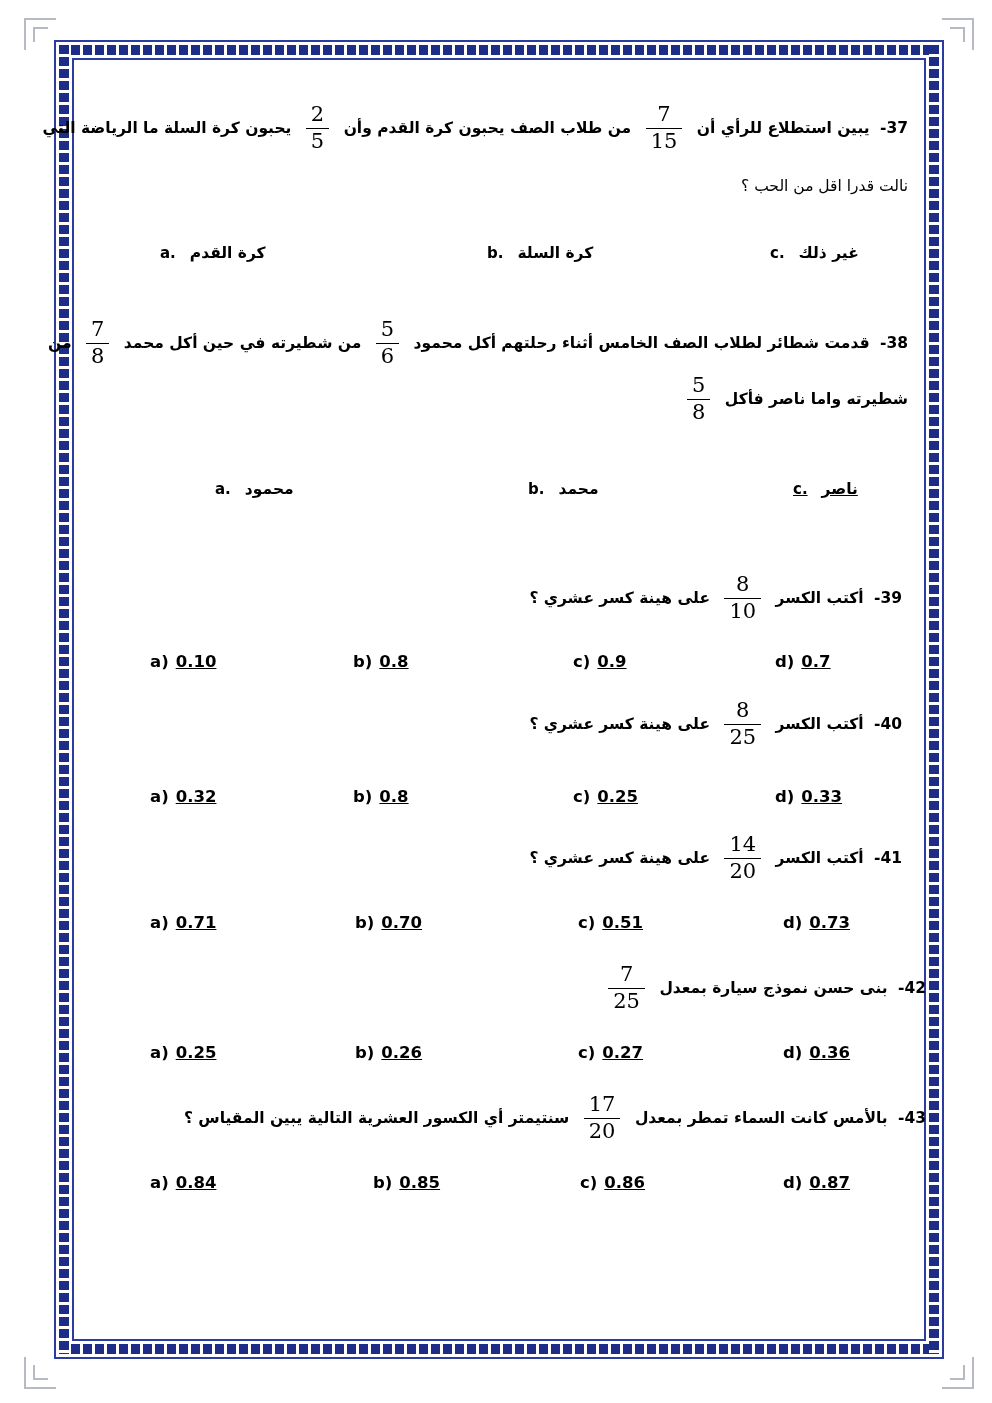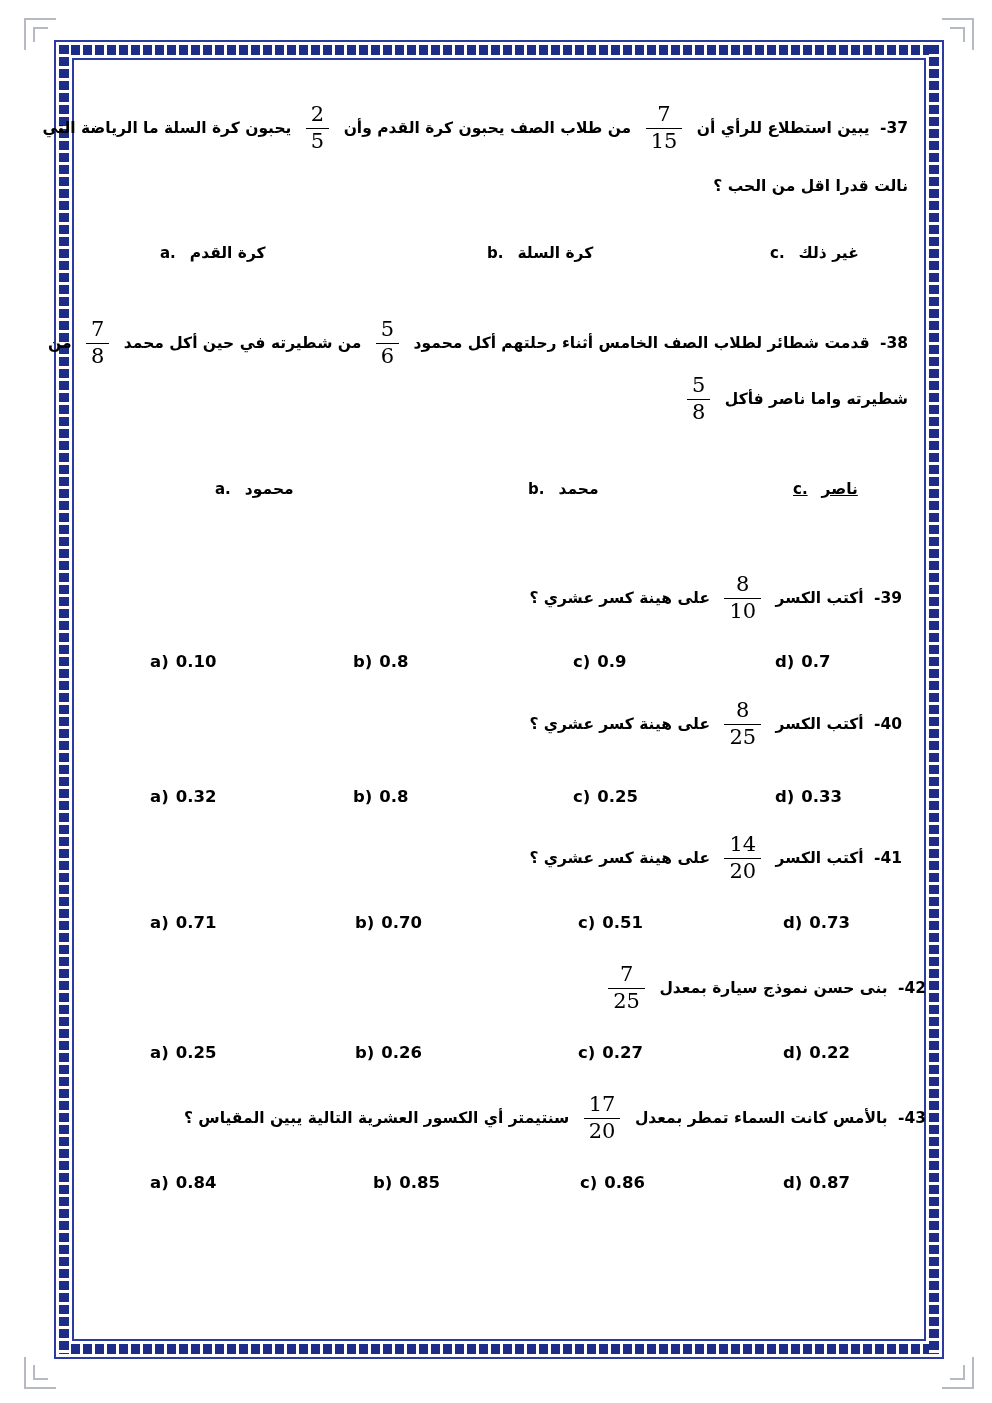--- a/index.html
+++ b/index.html
@@ -58,21 +58,21 @@
       white-space: nowrap;
       font-weight: bold;
       font-size: 15.5px;
     }
     .qnum { margin-left: 5px; }
     .ar { }
     .plain {
       position: absolute;
       direction: rtl;
       white-space: nowrap;
-      font-weight: bold;
+      font-weight: normal;
       font-size: 15.5px;
     }
 
     
     .frac {
       display: inline-block;
       vertical-align: middle;
       text-align: center;
       direction: ltr;
       font-family: "DejaVu Serif", serif;
@@ -82,21 +82,21 @@
       margin: 0 9px;
     }
     .fnum, .fden { display: block; padding: 0 5px; }
     .fden { border-top: 1.6px solid #000; }
 
     
     .optrow { position: absolute; left: 0; right: 0; height: 28px; }
     .opt { position: absolute; top: 0; direction: ltr; font-weight: bold; white-space: nowrap; }
     .optlabel { font-size: 15px; }
     .arname { margin-left: 14px; font-size: 15.5px; }
-    .optvalue { margin-left: 7px; font-size: 16.5px; }
+    .optvalue { margin-left: 7px; font-size: 16.5px; text-decoration: underline; }
     .opt.num .optlabel { font-size: 16.5px; }
   </style>
 </head>
 <body>
 
 <div>
 
   <div class="corner tl"></div>
   <div class="corner tr"></div>
   <div class="corner bl"></div>
@@ -184,21 +184,21 @@
 
   <div class="qline" style="top:962px; right:66px;">
     <span class="qnum">42-</span>
     <span class="ar">بنى حسن نموذج سيارة  بمعدل</span>
     <span class="frac"><span class="fnum">7</span><span class="fden">25</span></span>
   </div>
   <div class="optrow" style="top:1043px;">
     <span class="opt num" style="left:150px;"><span class="optlabel">a)</span><span class="optvalue">0.25</span></span>
     <span class="opt num" style="left:355px;"><span class="optlabel">b)</span><span class="optvalue">0.26</span></span>
     <span class="opt num" style="left:578px;"><span class="optlabel">c)</span><span class="optvalue">0.27</span></span>
-    <span class="opt num" style="left:783px;"><span class="optlabel">d)</span><span class="optvalue">0.22</span></span>
+    <span class="opt num" style="left:783px;"><span class="optlabel">d)</span><span class="optvalue">0.36</span></span>
   </div>
 
   <div class="qline" style="top:1092px; right:66px;">
     <span class="qnum">43-</span>
     <span class="ar">بالأمس كانت السماء تمطر بمعدل</span>
     <span class="frac"><span class="fnum">17</span><span class="fden">20</span></span>
     <span class="ar">سنتيمتر  أي الكسور العشرية  التالية يبين المقياس   ؟</span>
   </div>
   <div class="optrow" style="top:1173px;">
     <span class="opt num" style="left:150px;"><span class="optlabel">a)</span><span class="optvalue">0.84</span></span>

